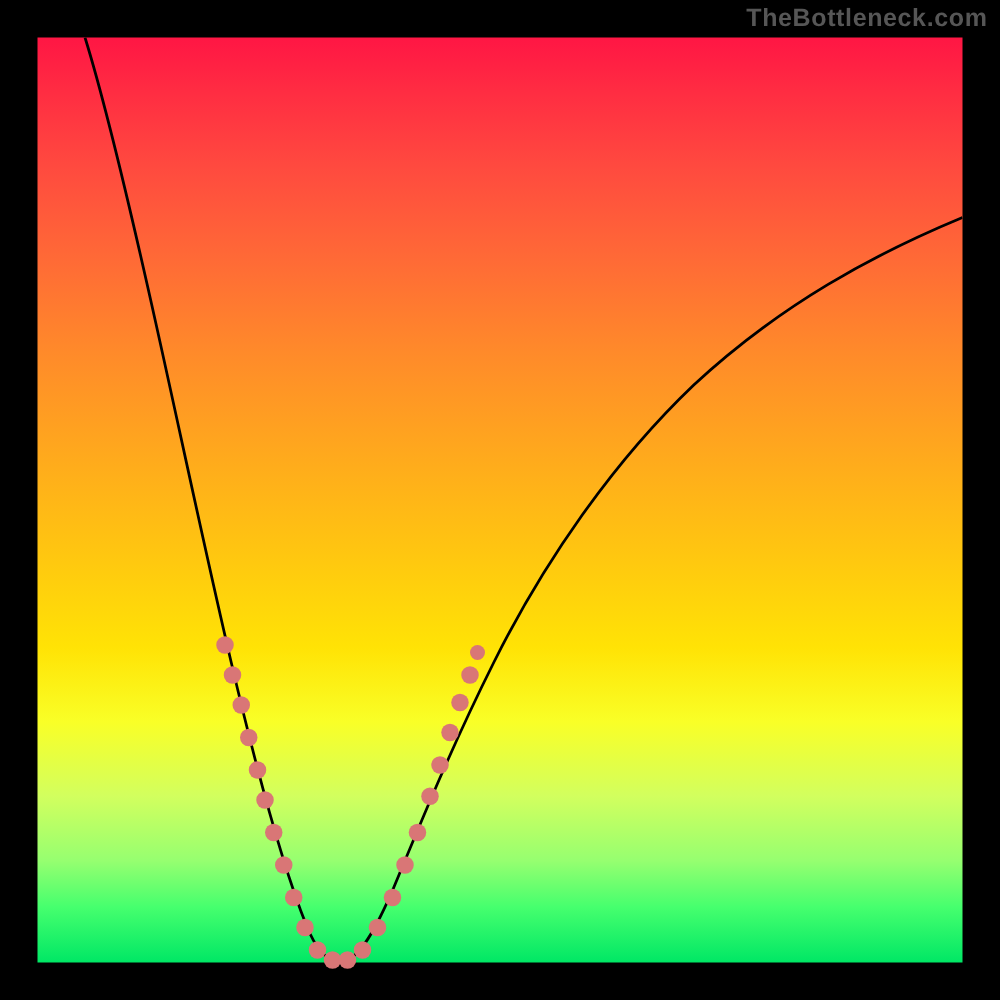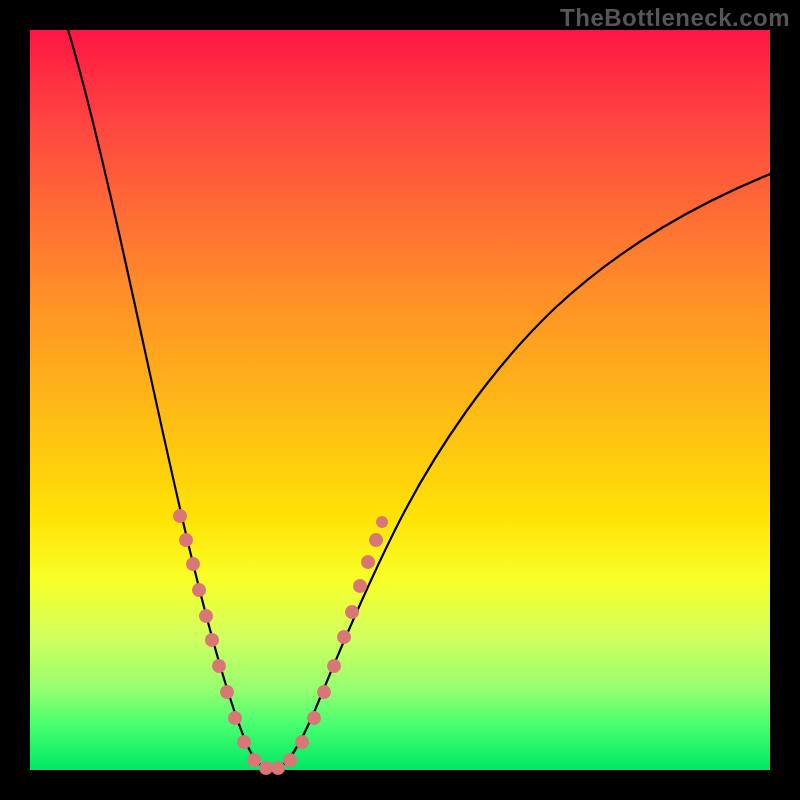--- a/index.html
+++ b/index.html
@@ -14,21 +14,21 @@
     position: relative;
     width: 800px;
     height: 800px;
     background: #000;
   }
   .watermark {
     position: absolute;
     top: 4px;
     right: 10px;
     font-family: Arial, Helvetica, sans-serif;
-    font-size: 24px;
+    font-size: 20px;
     font-weight: 600;
     color: #565656;
     letter-spacing: 0.5px;
     z-index: 20;
   }
   .plot {
     position: absolute;
     left: 30px;
     top: 30px;
     width: 740px;

